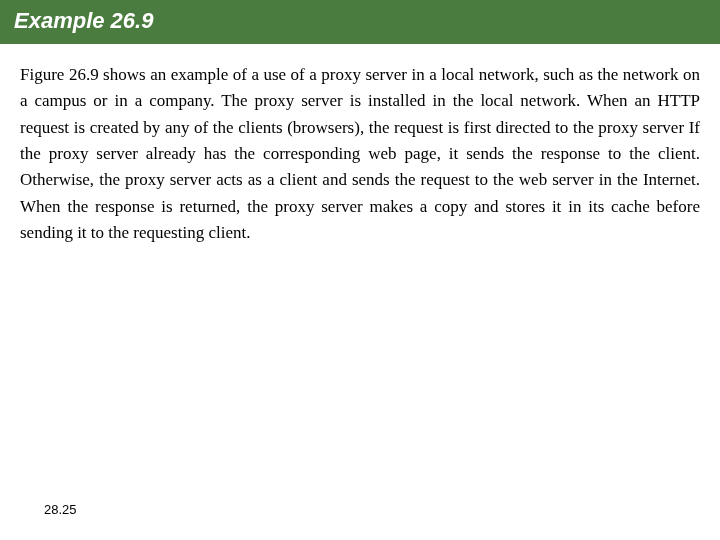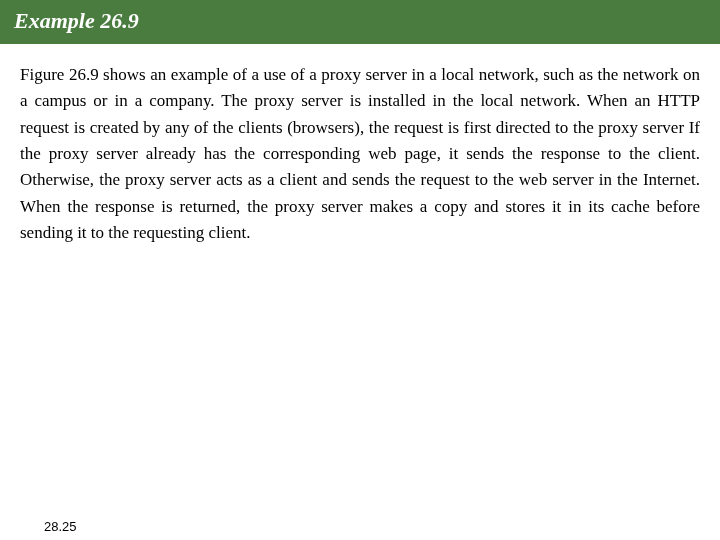--- a/index.html
+++ b/index.html
@@ -29,26 +29,26 @@
       padding: 8px 14px 10px 14px;
       display: flex;
       align-items: center;
     }
 
     .title-text {
       color: #ffffff;
       font-size: 22px;
       font-style: italic;
       font-weight: bold;
-      font-family: Liberation Serif, serif;
+      font-family: Liberation Sans, sans-serif;
     }
 
     .content-area {
       flex: 1;
-      padding: 18px 20px 0 20px;
+      padding: 18px 20px 17px 20px;
       display: flex;
       flex-direction: column;
       justify-content: space-between;
     }
 
     .body-text {
       font-size: 17px;
       line-height: 1.55;
       color: #000000;
       text-align: justify;

